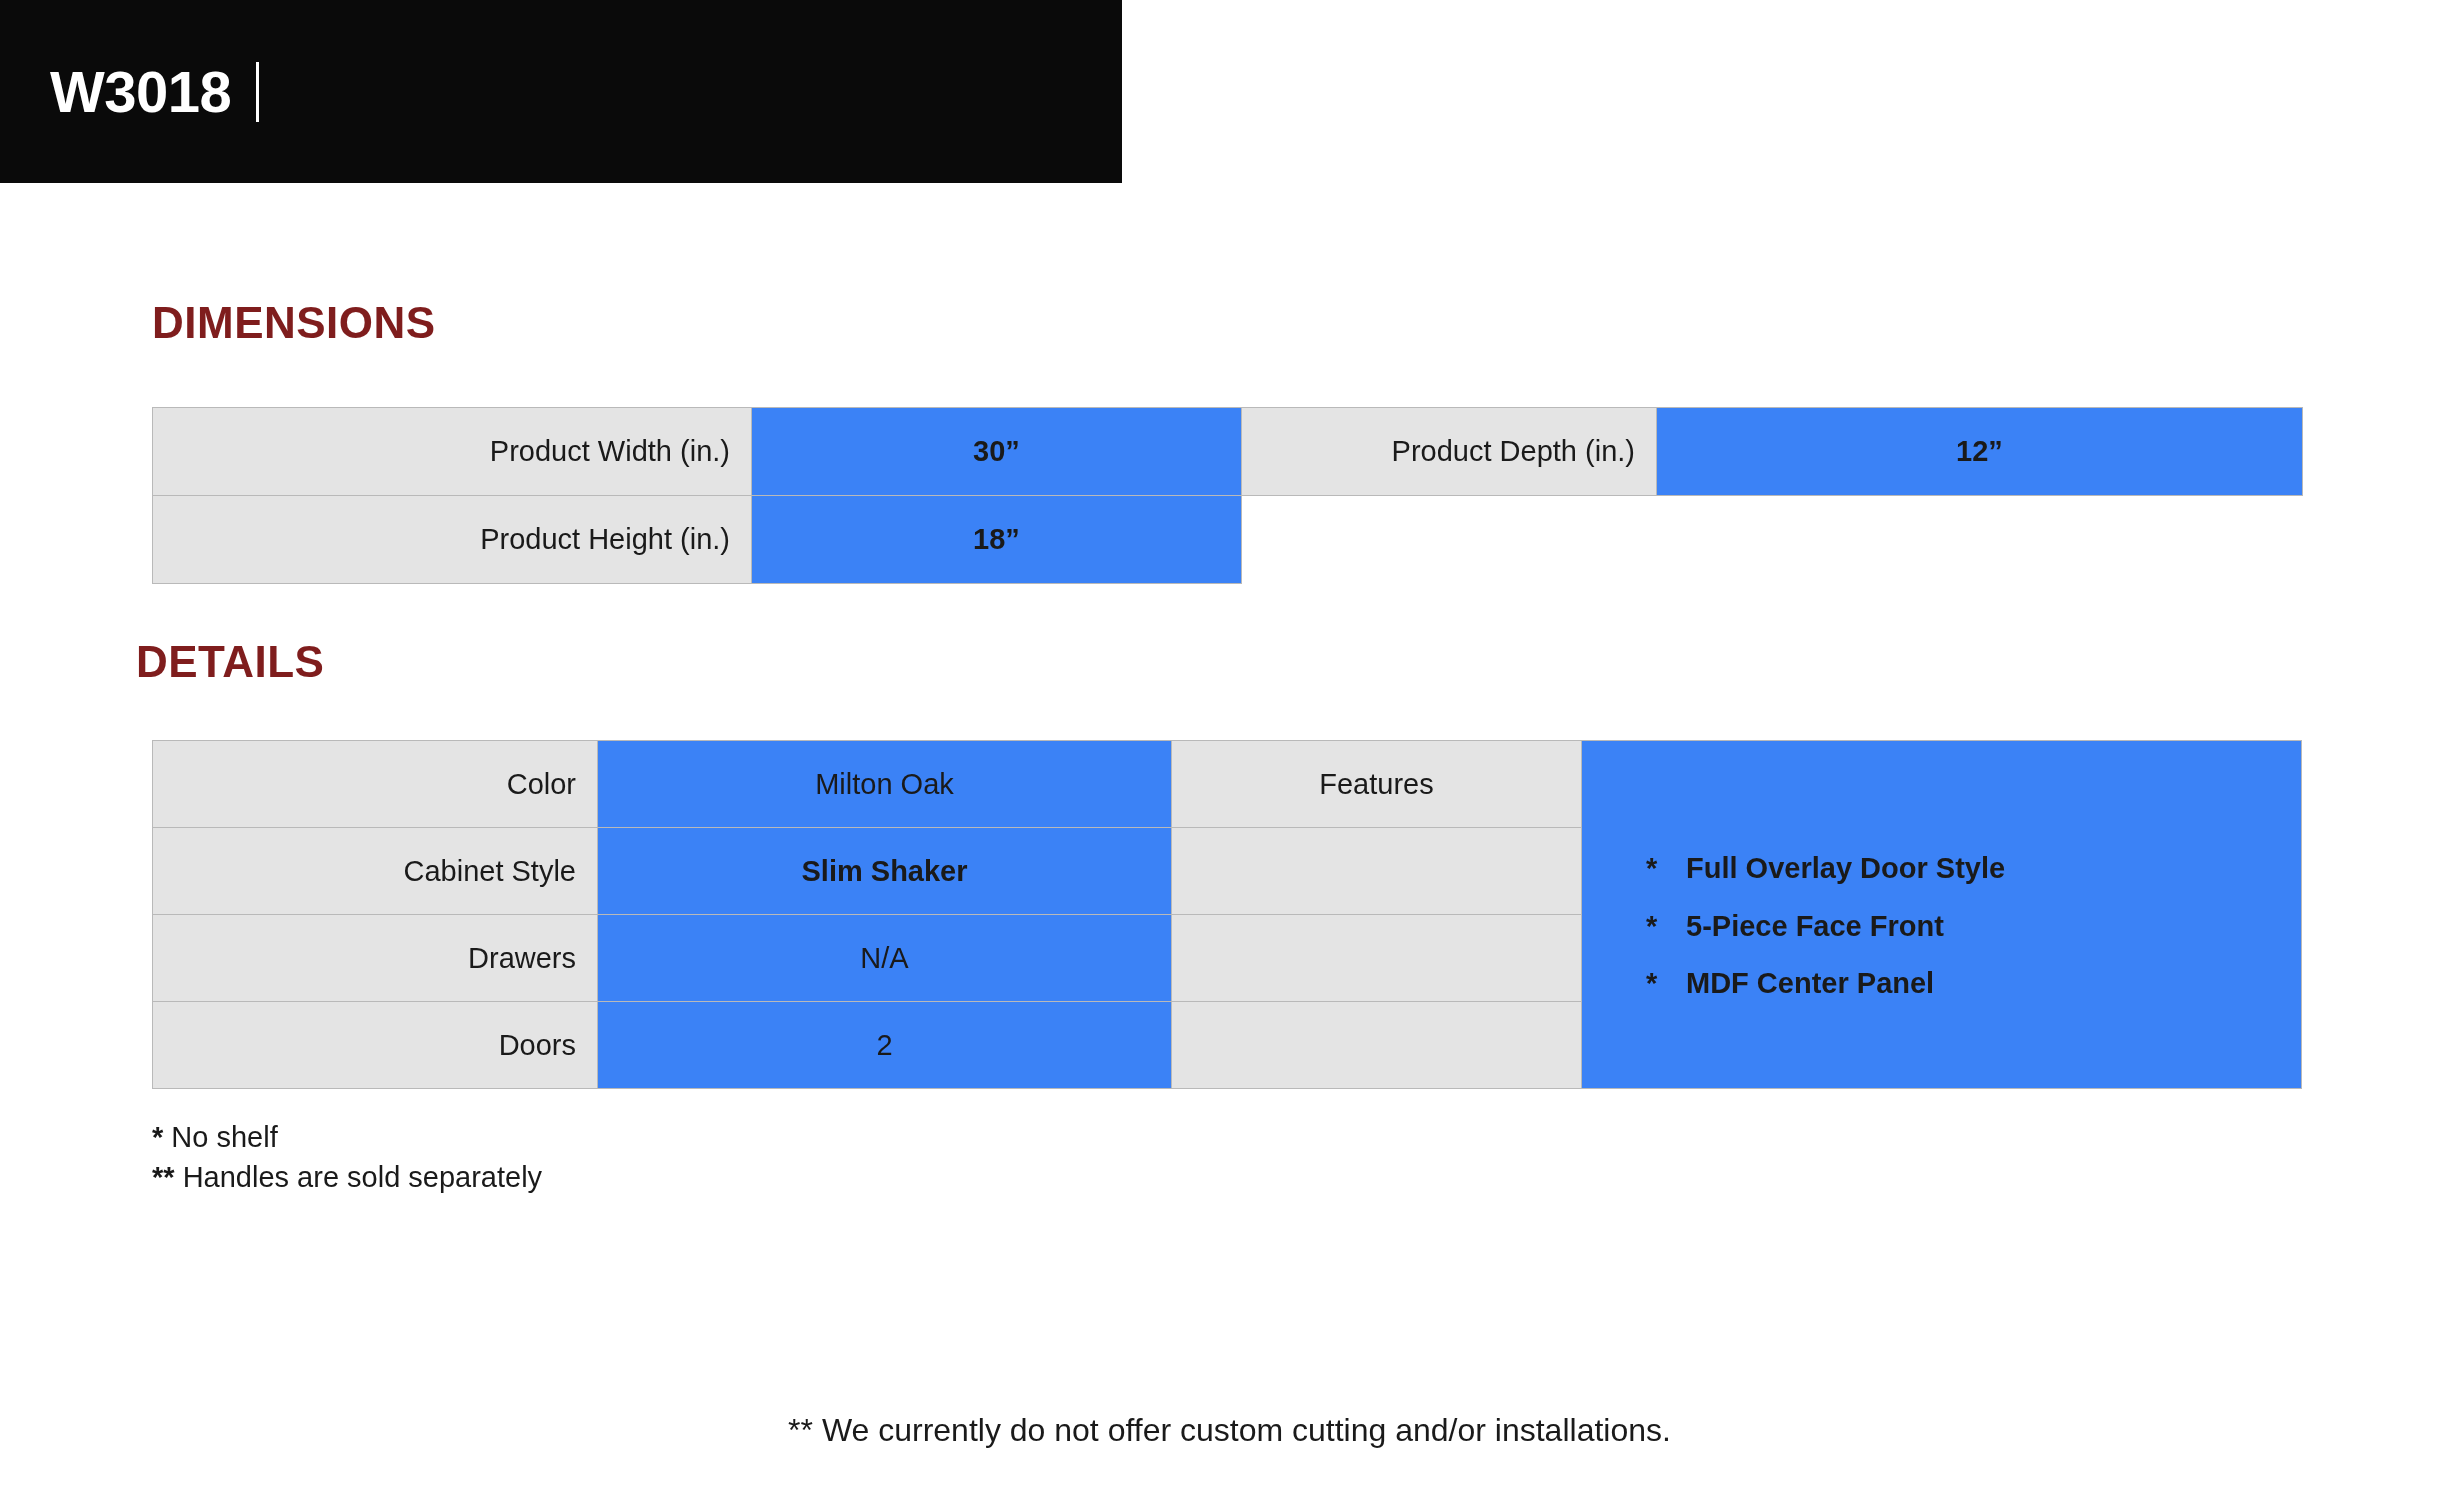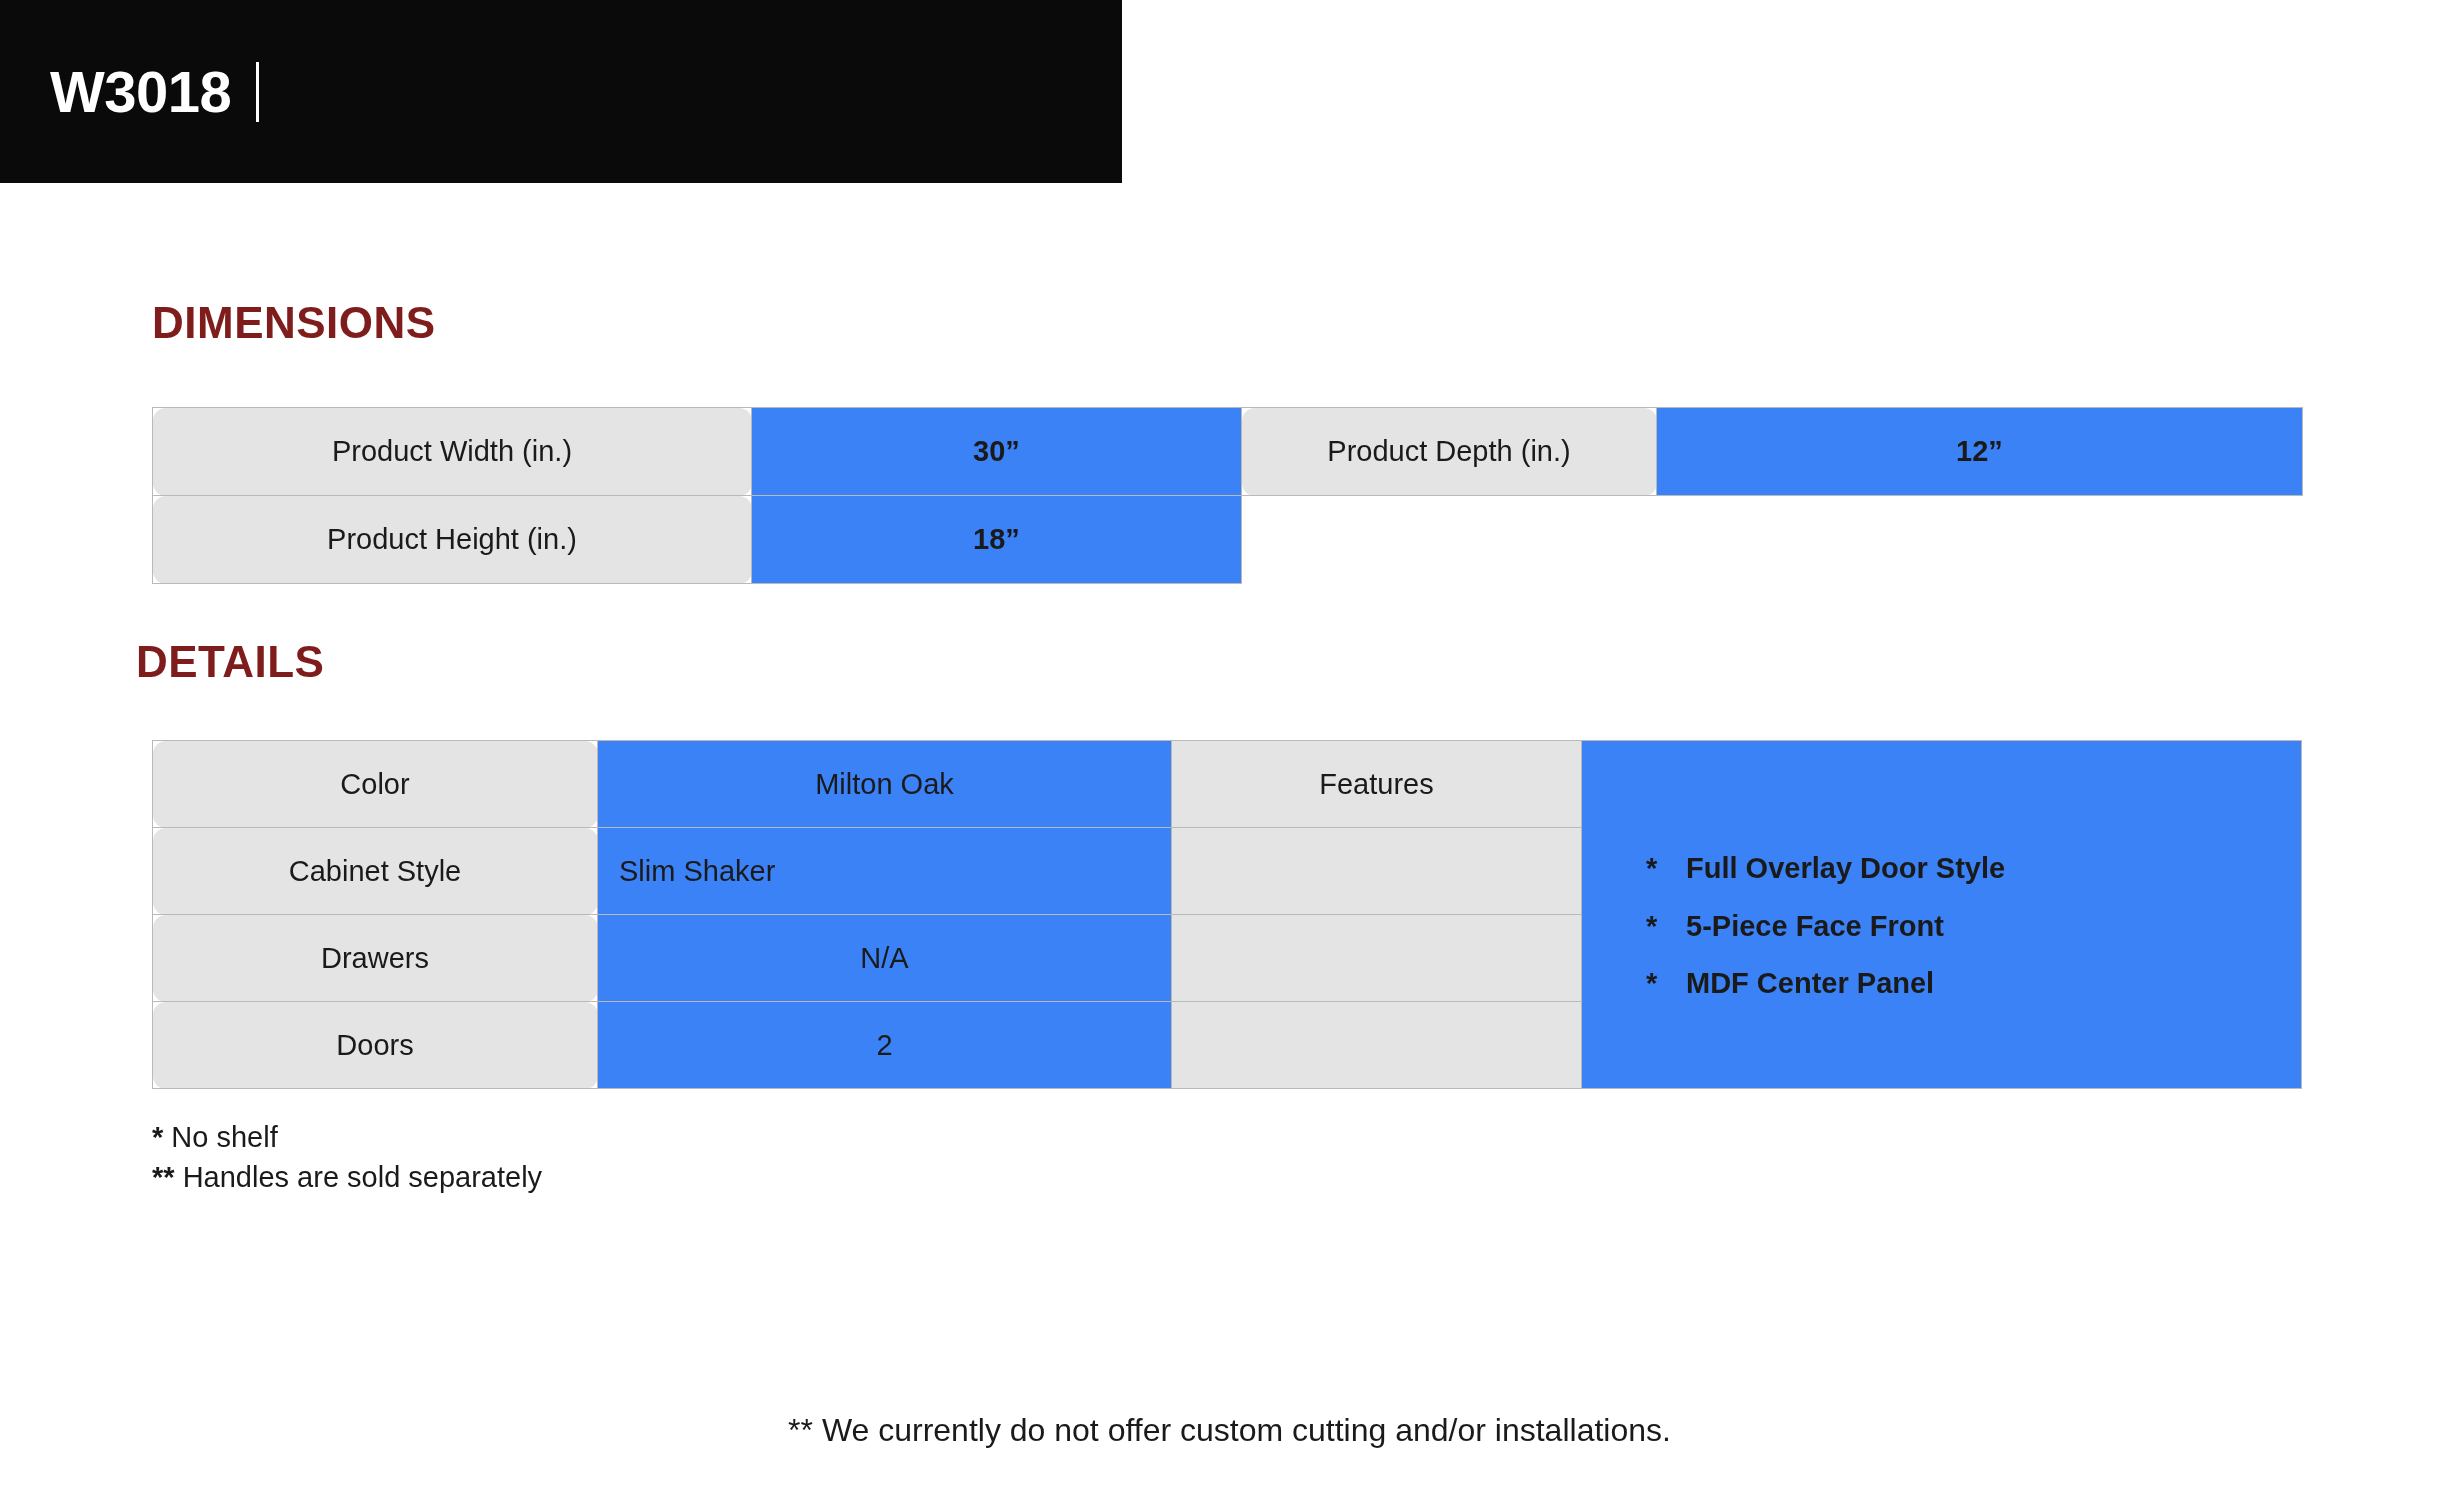--- a/index.html
+++ b/index.html
@@ -72,23 +72,22 @@
   .tbl td {
     border: 1.9px solid #b9b9b9;
     height: 88px;
     font-size: 29px;
     padding: 0 21px;
     vertical-align: middle;
     background: #3b82f6;
   }
   .lbl-cell {
     background: #e4e4e4 !important;
-    text-align: center;
-    font-size: 29px;
-    border-radius: 13px;
+    text-align: right;
+    font-size: 29px;
   }
   .val-cell {
     text-align: center;
     font-size: 29px;
     font-weight: bold;
   }
   .blank-cell {
     border: none !important;
     background: transparent !important;
   }
@@ -112,21 +111,21 @@
   }
   #details-table td {
     height: 87px;
   }
   #details-table td.d1 { width: 445px; }
   #details-table td.d2 { width: 574px; }
   #details-table td.d3 { width: 410px; text-align: center; background: #e4e4e4; }
   #details-table td.d4 { width: 720px; }
 
   .val-plain { text-align: center; font-weight: normal; font-size: 29px; }
-  .val-bold   { font-weight: normal; font-size: 30px; }
+  .val-bold   { text-align: center; font-weight: bold; font-size: 30px; }
 
   .features-blank {
     background: #ffffff;
   }
 
   
   .features-list-cell {
     vertical-align: top;
     padding: 0 !important;
   }

